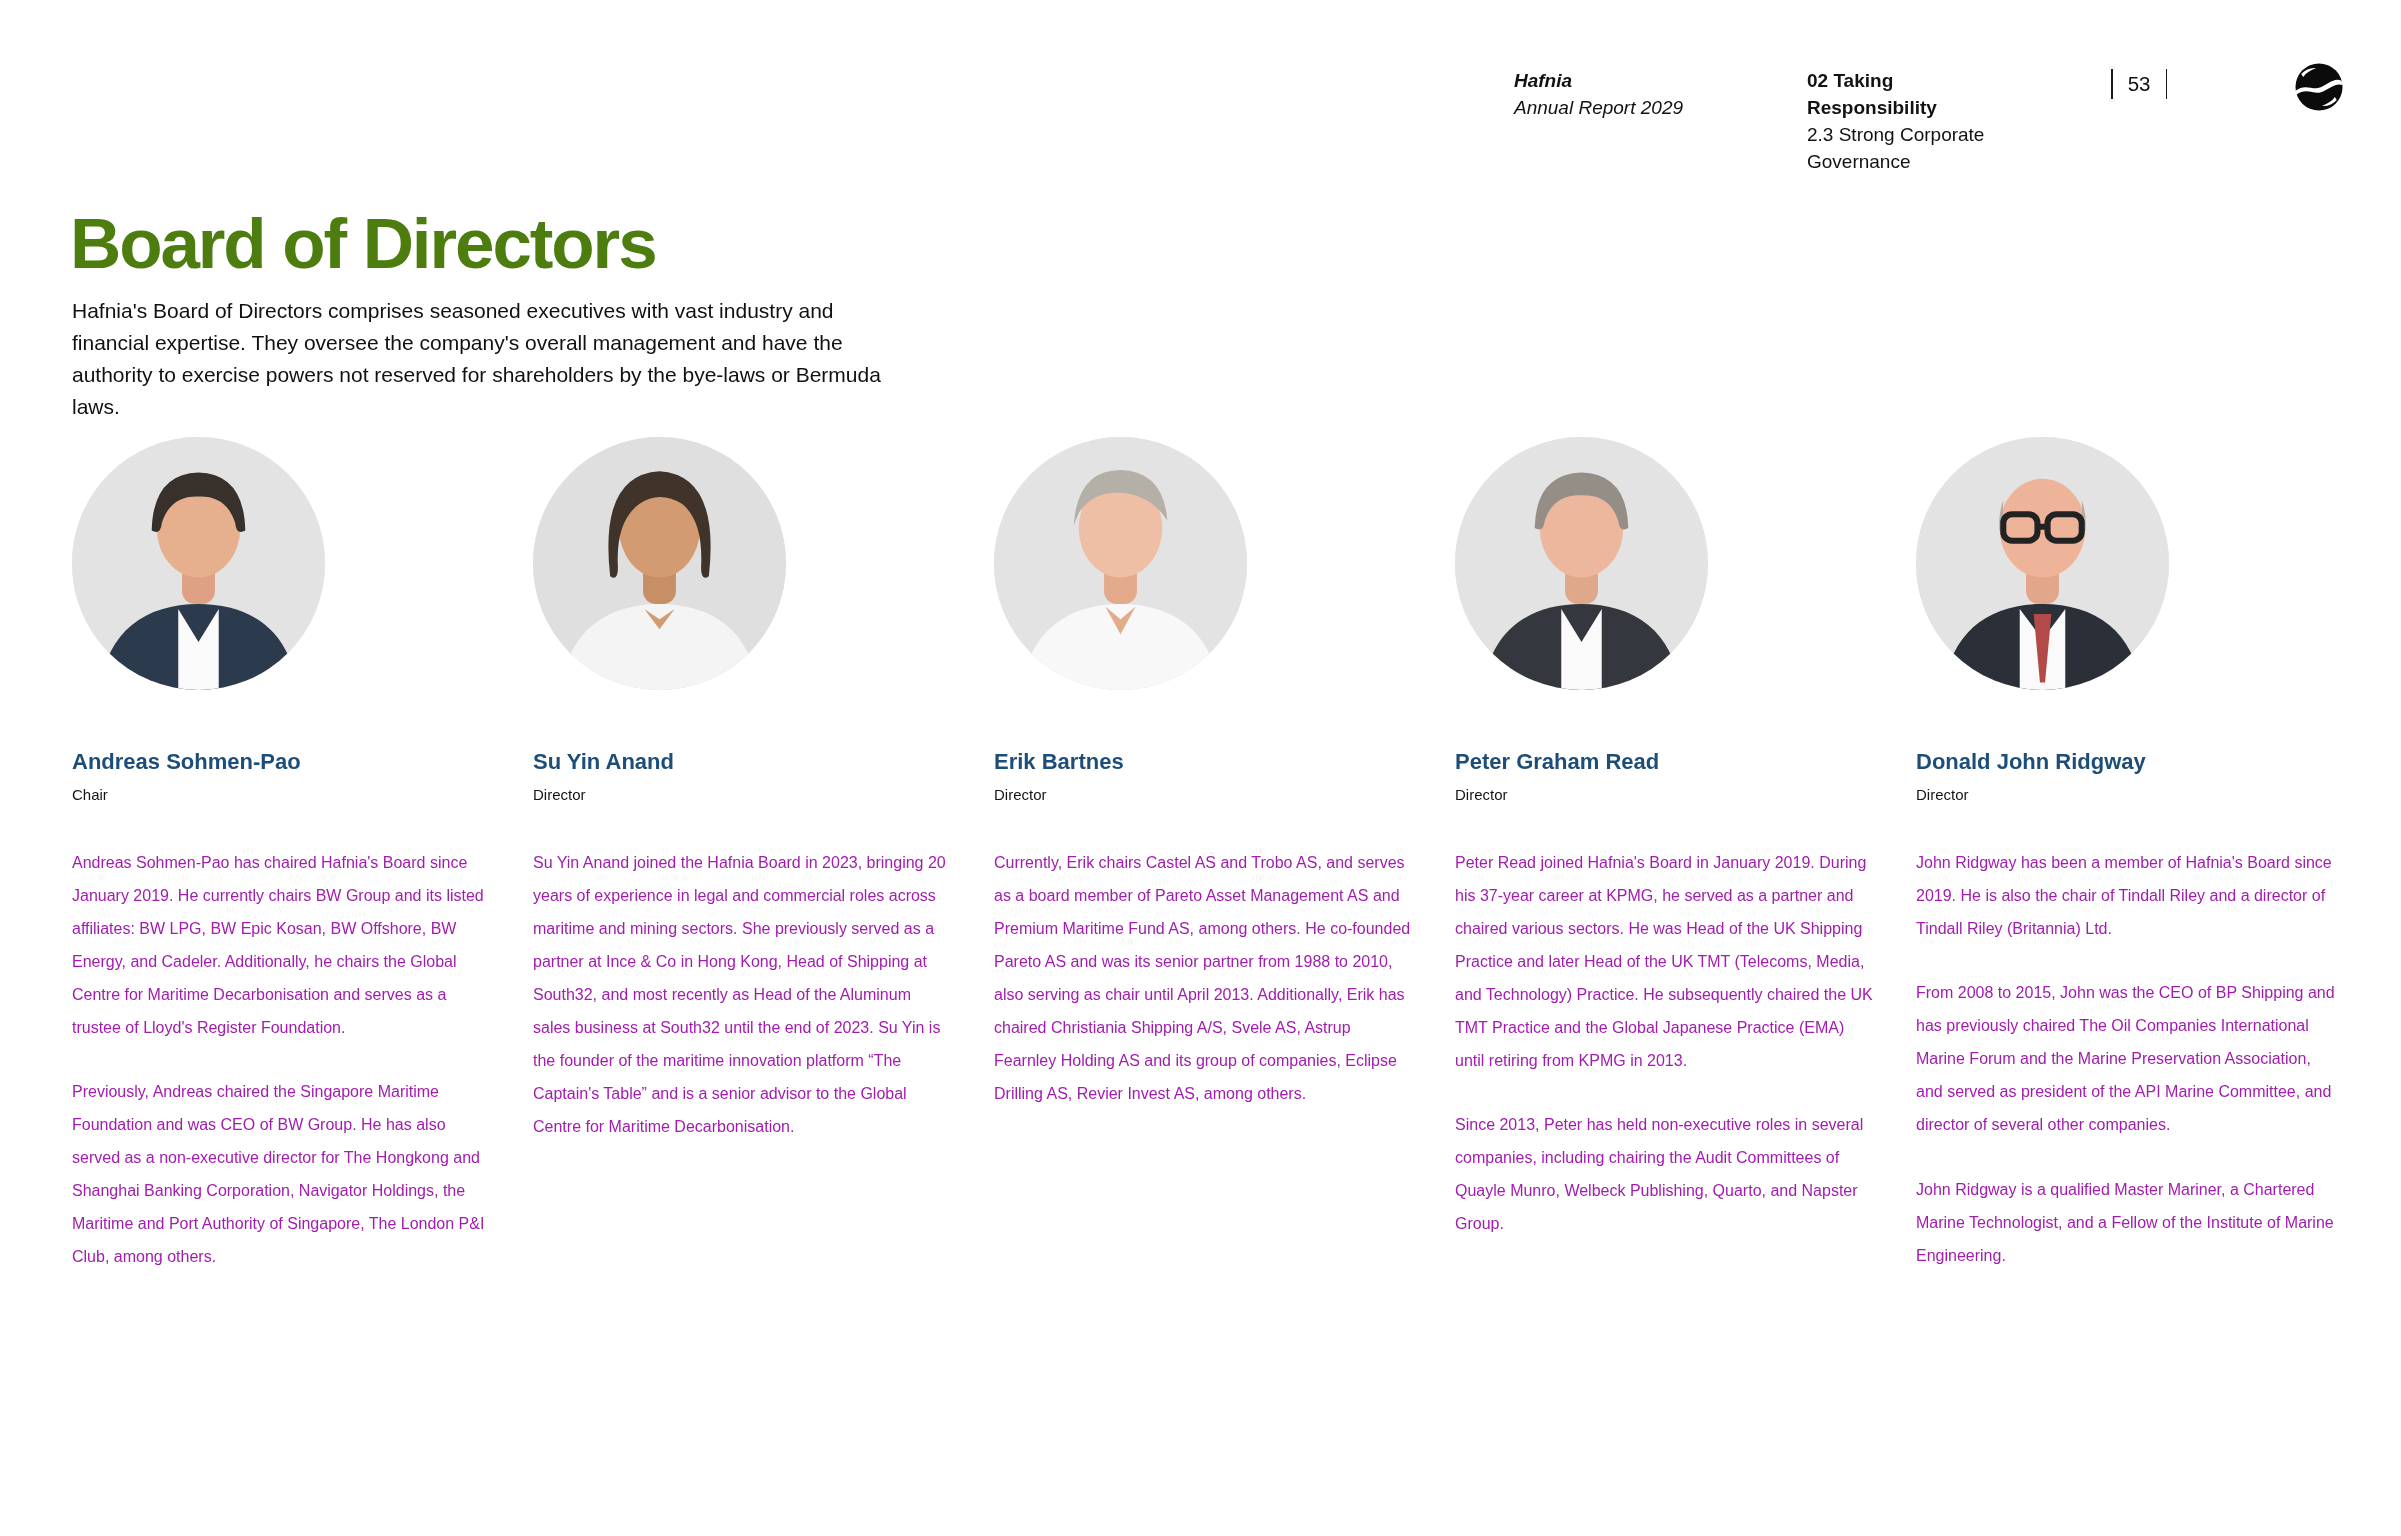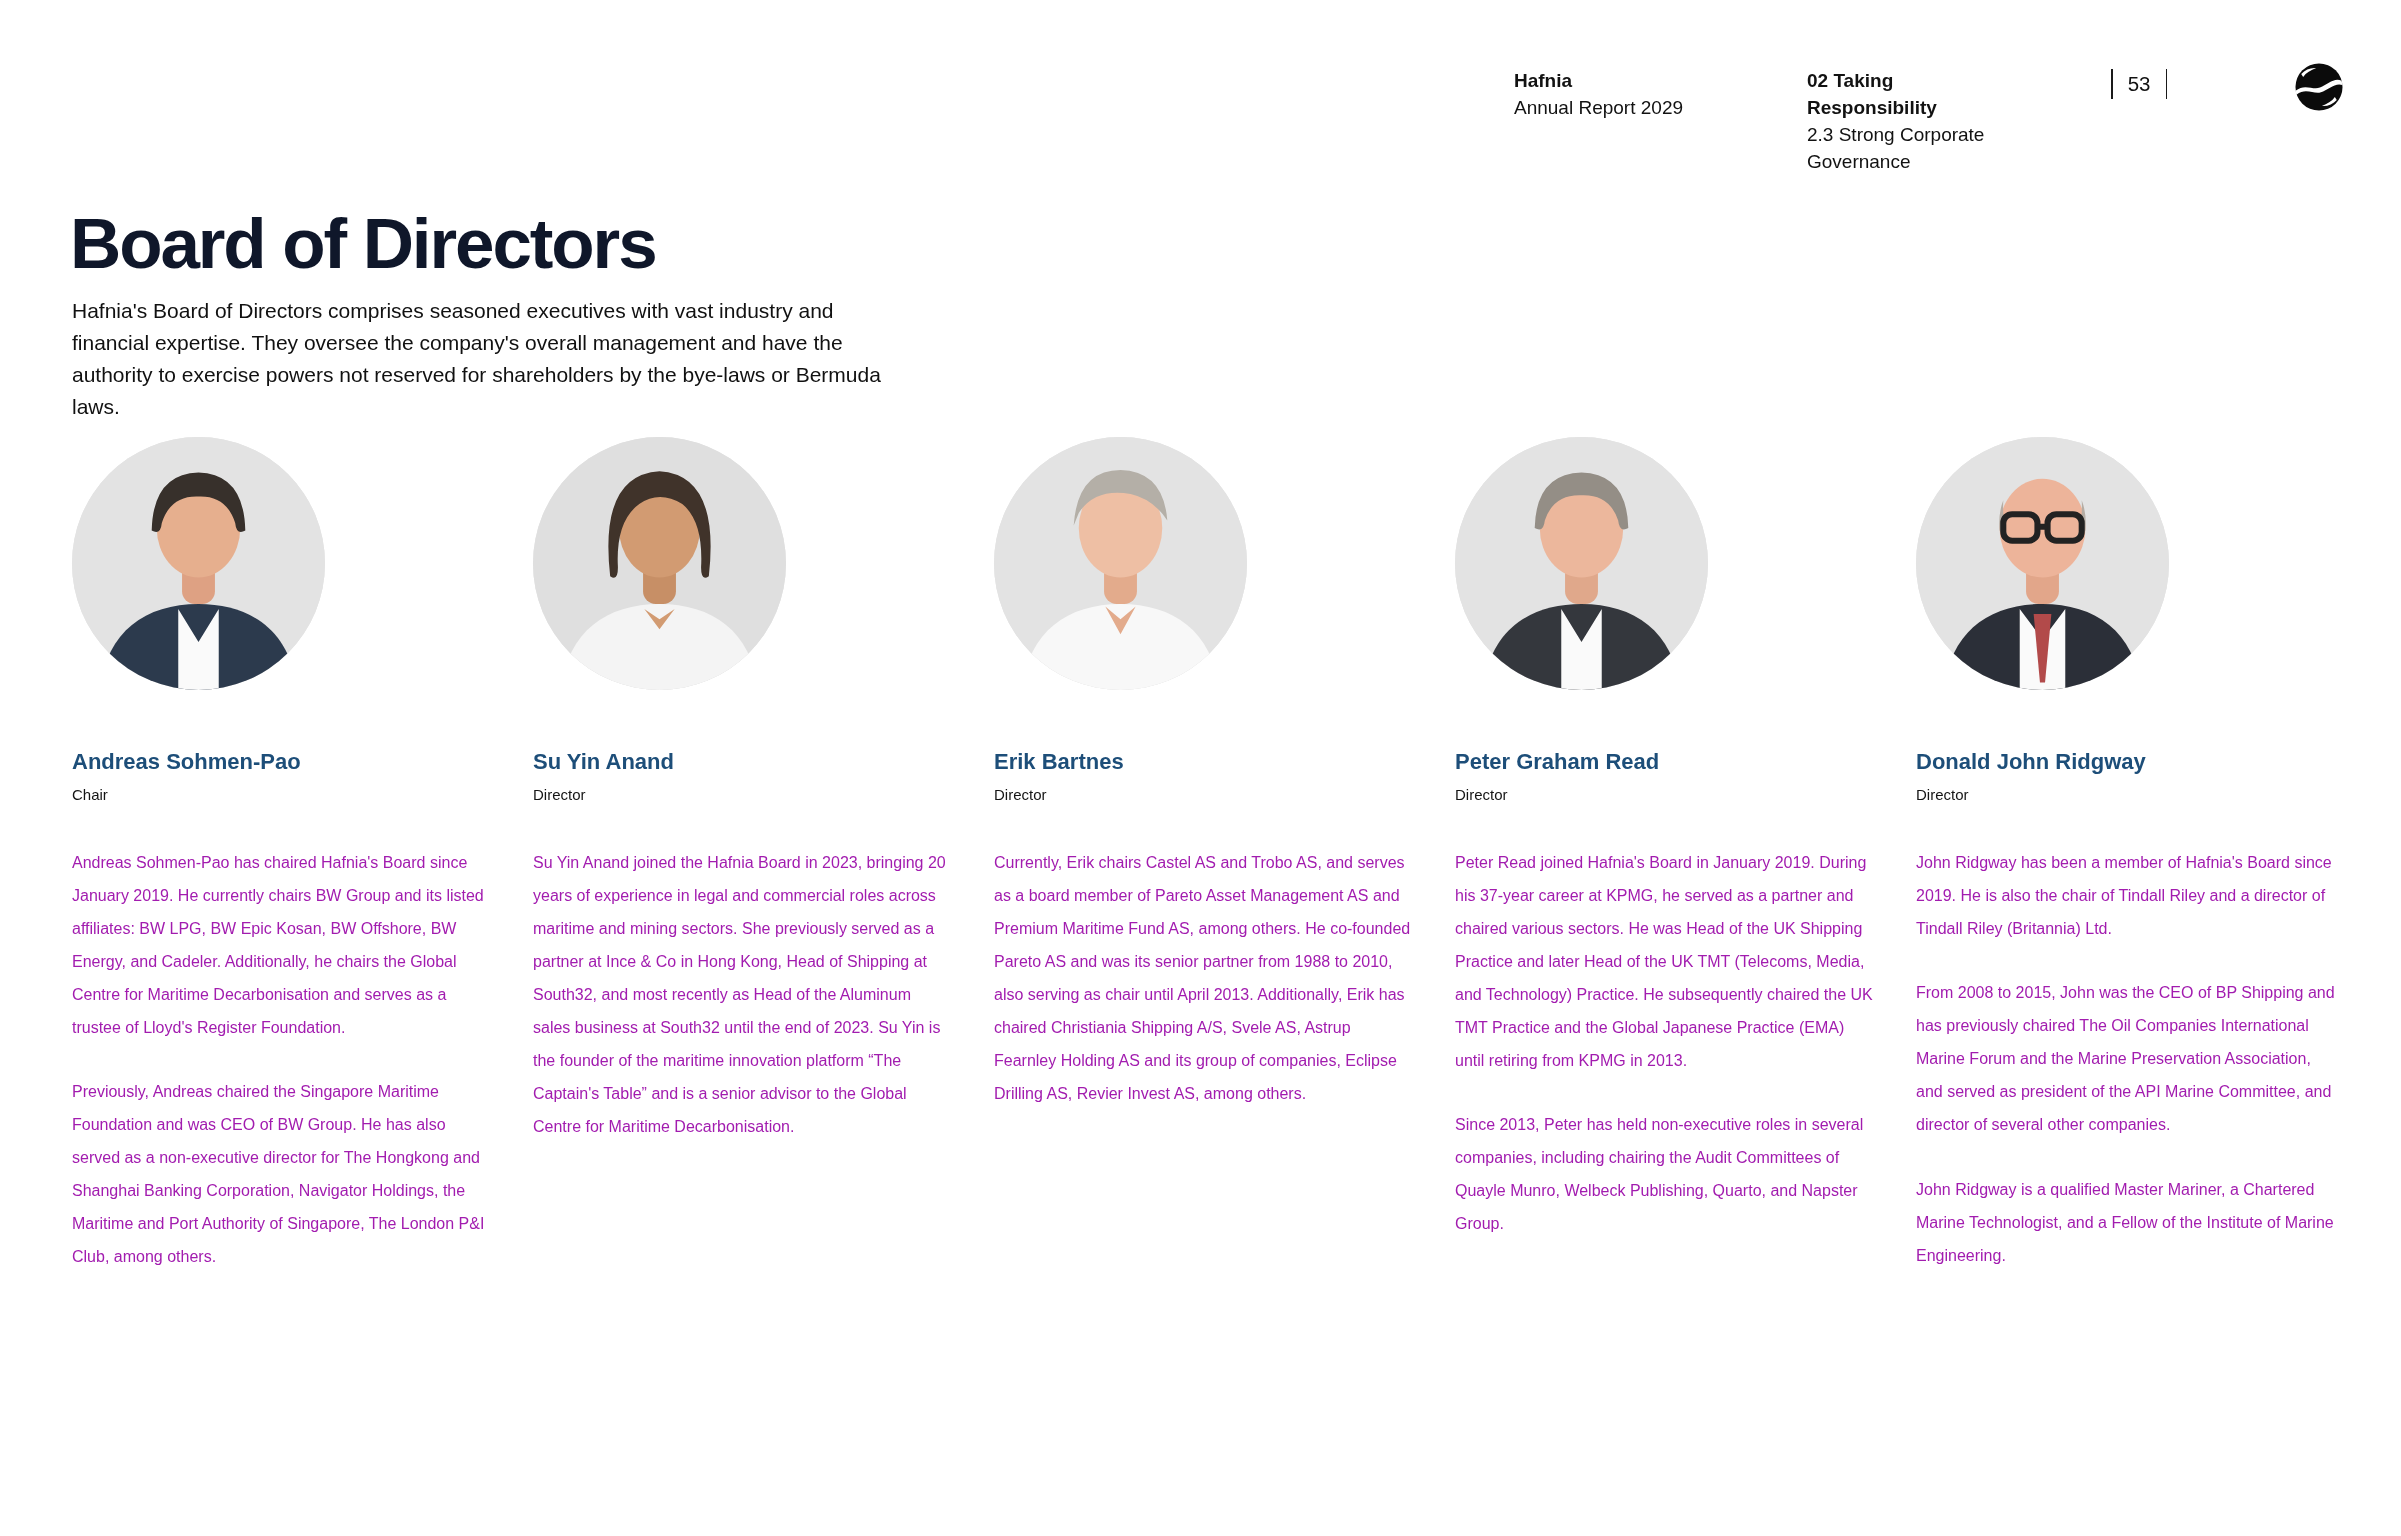--- a/index.html
+++ b/index.html
@@ -6,34 +6,34 @@
   .page{
     position:relative;
     width:2401px;height:1537px;
     background:#ffffff;
     font-family:"Liberation Sans", sans-serif;
     color:#151515;
     overflow:hidden;
   }
   
   .hdr-block{position:absolute;top:67px;font-size:19px;line-height:27px;color:#121212;}
-  .hdr-brand{left:1514px;}
+  .hdr-brand{left:1514px;font-style:italic;}
   .hdr-section{left:1807px;width:212px;}
   .bold{font-weight:700;}
   .page-num{
     position:absolute;left:2092px;top:67px;height:33px;
     display:flex;align-items:center;gap:15px;font-size:20.5px;color:#121212;padding-left:19px;
   }
   .page-num .bar{width:1.7px;height:30px;background:#1a1a1a;}
   .logo{position:absolute;left:2295px;top:63px;width:48px;height:49px;}
   
   .title{
     position:absolute;left:70px;top:155px;
     font-size:71px;font-weight:700;letter-spacing:-2.1px;
-    color:#0f172a;white-space:nowrap;
+    color:#4d7c0f;white-space:nowrap;
   }
   .intro{
     position:absolute;left:72px;top:274px;width:821px;
     font-size:21px;line-height:32px;color:#111111;
   }
   
   .grid{
     position:absolute;left:72px;top:437px;
     display:grid;grid-template-columns:repeat(5,419px);column-gap:42px;
   }

